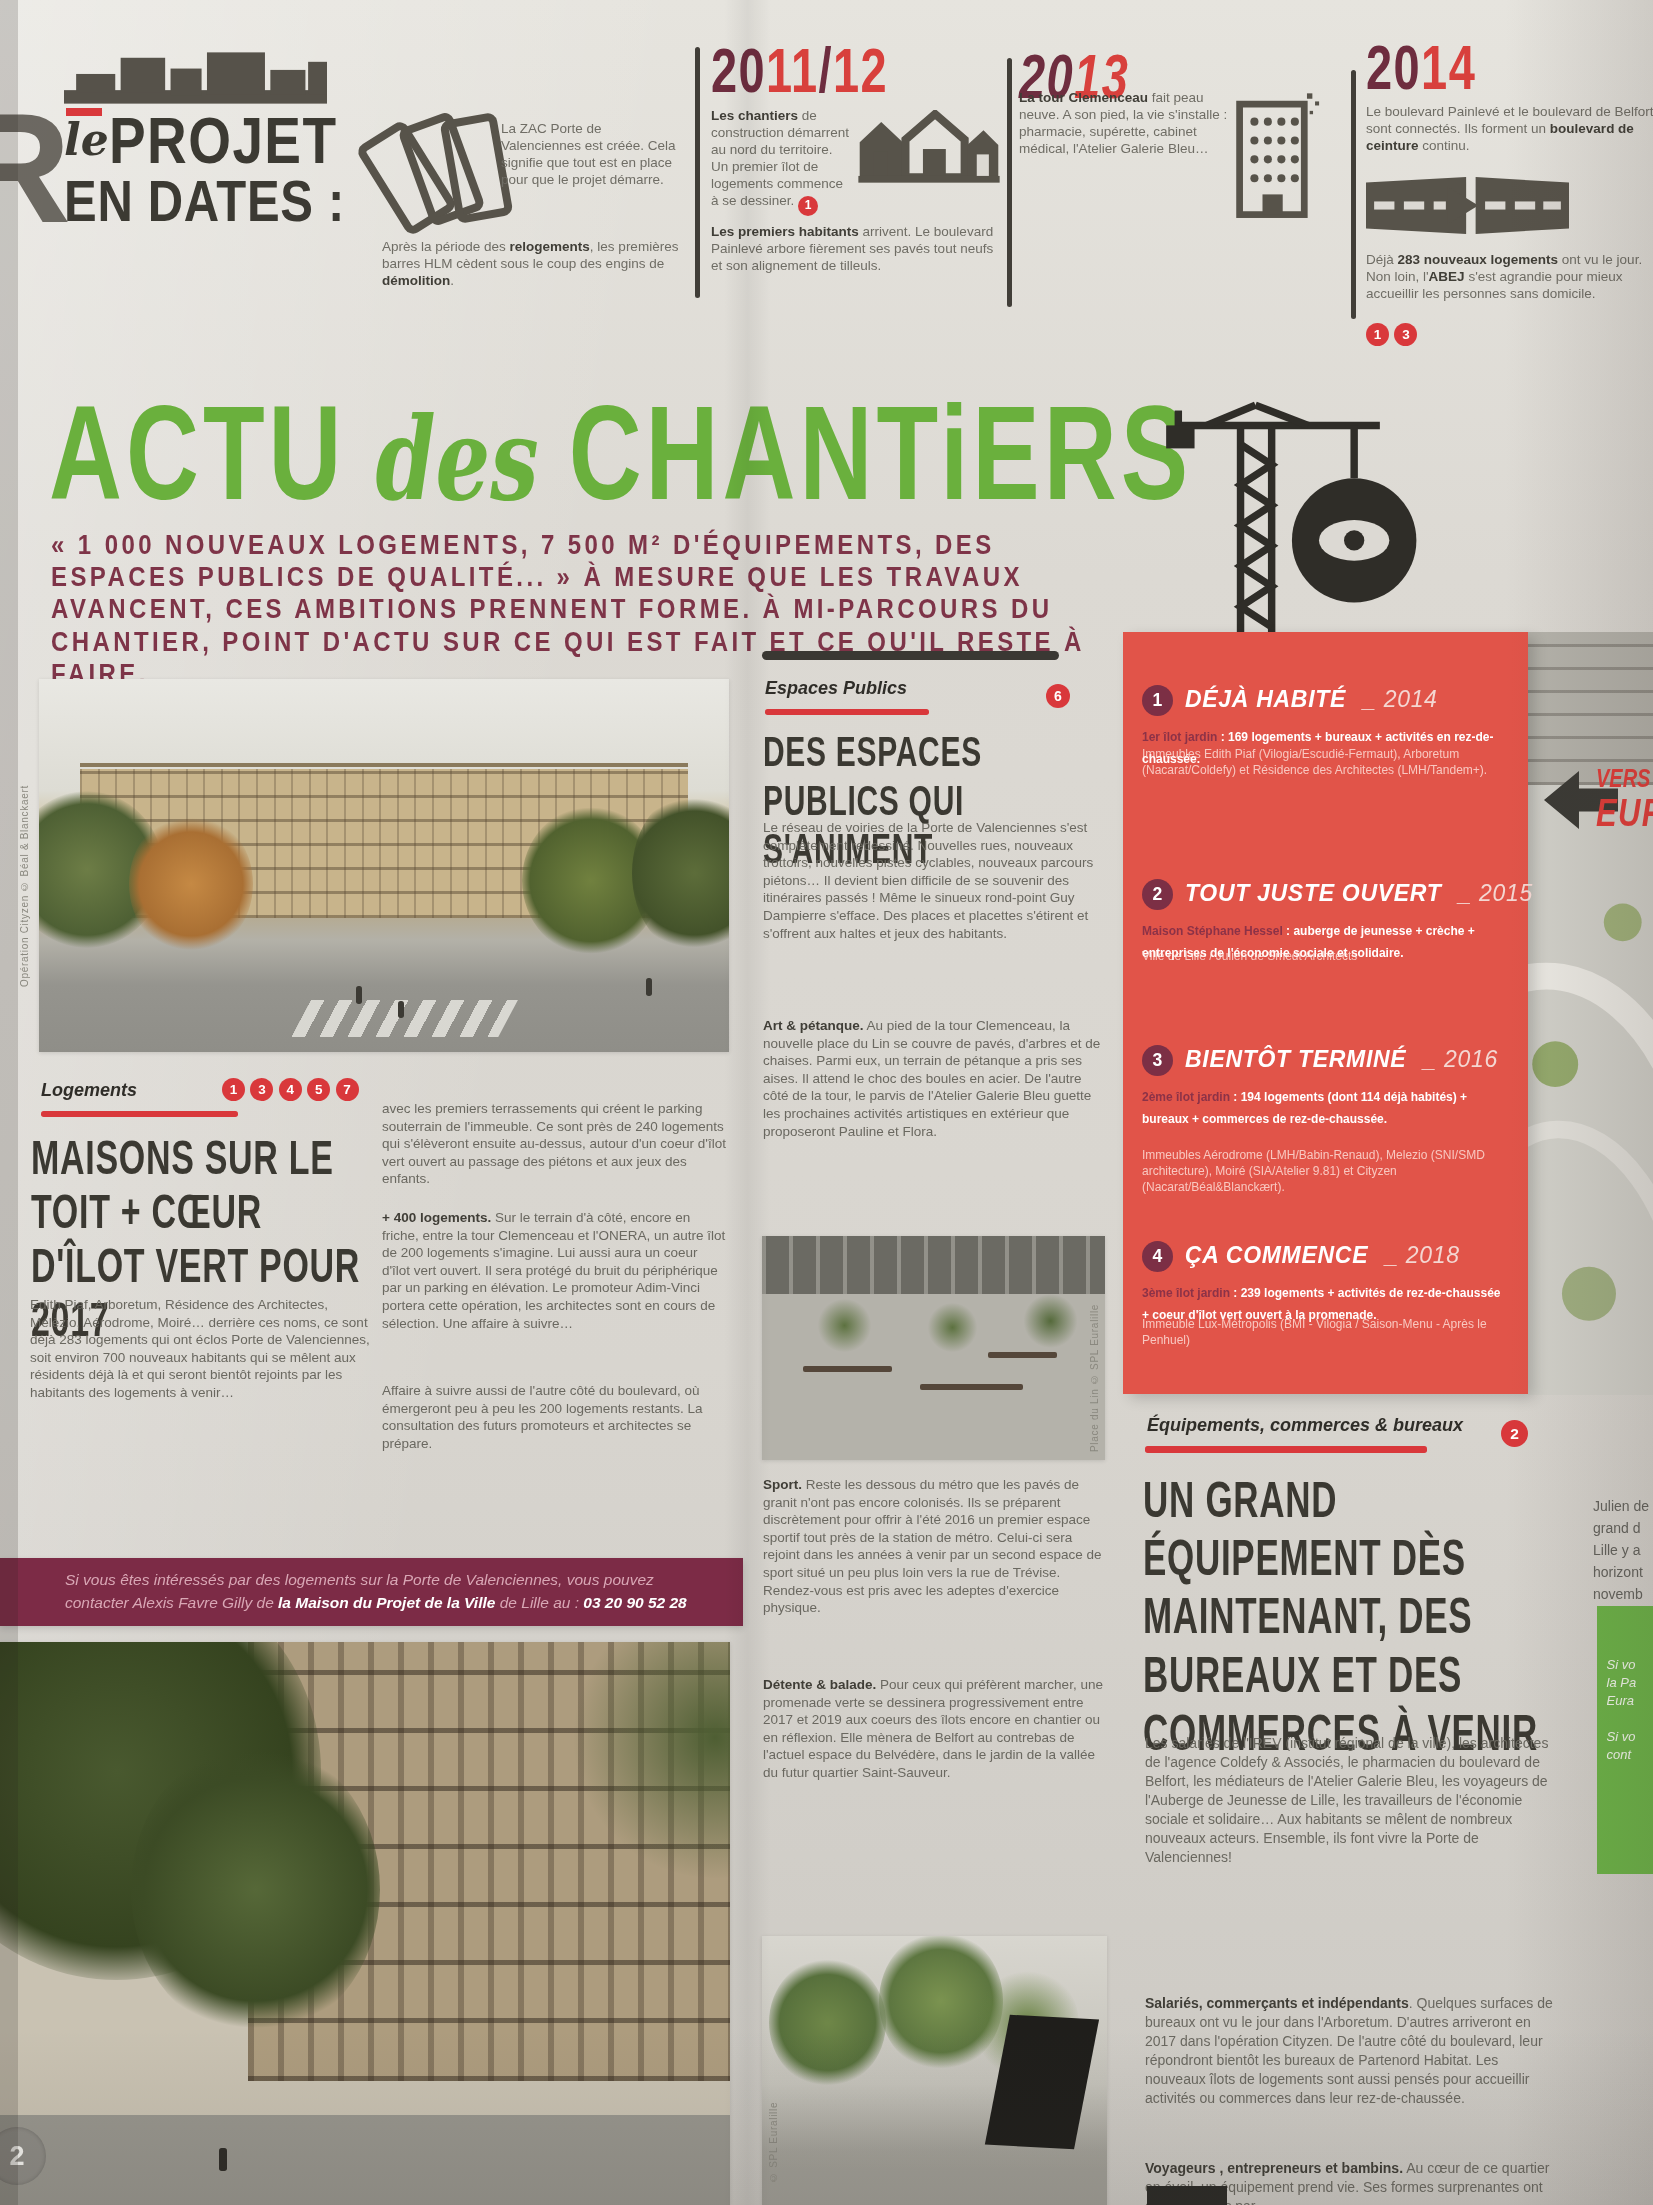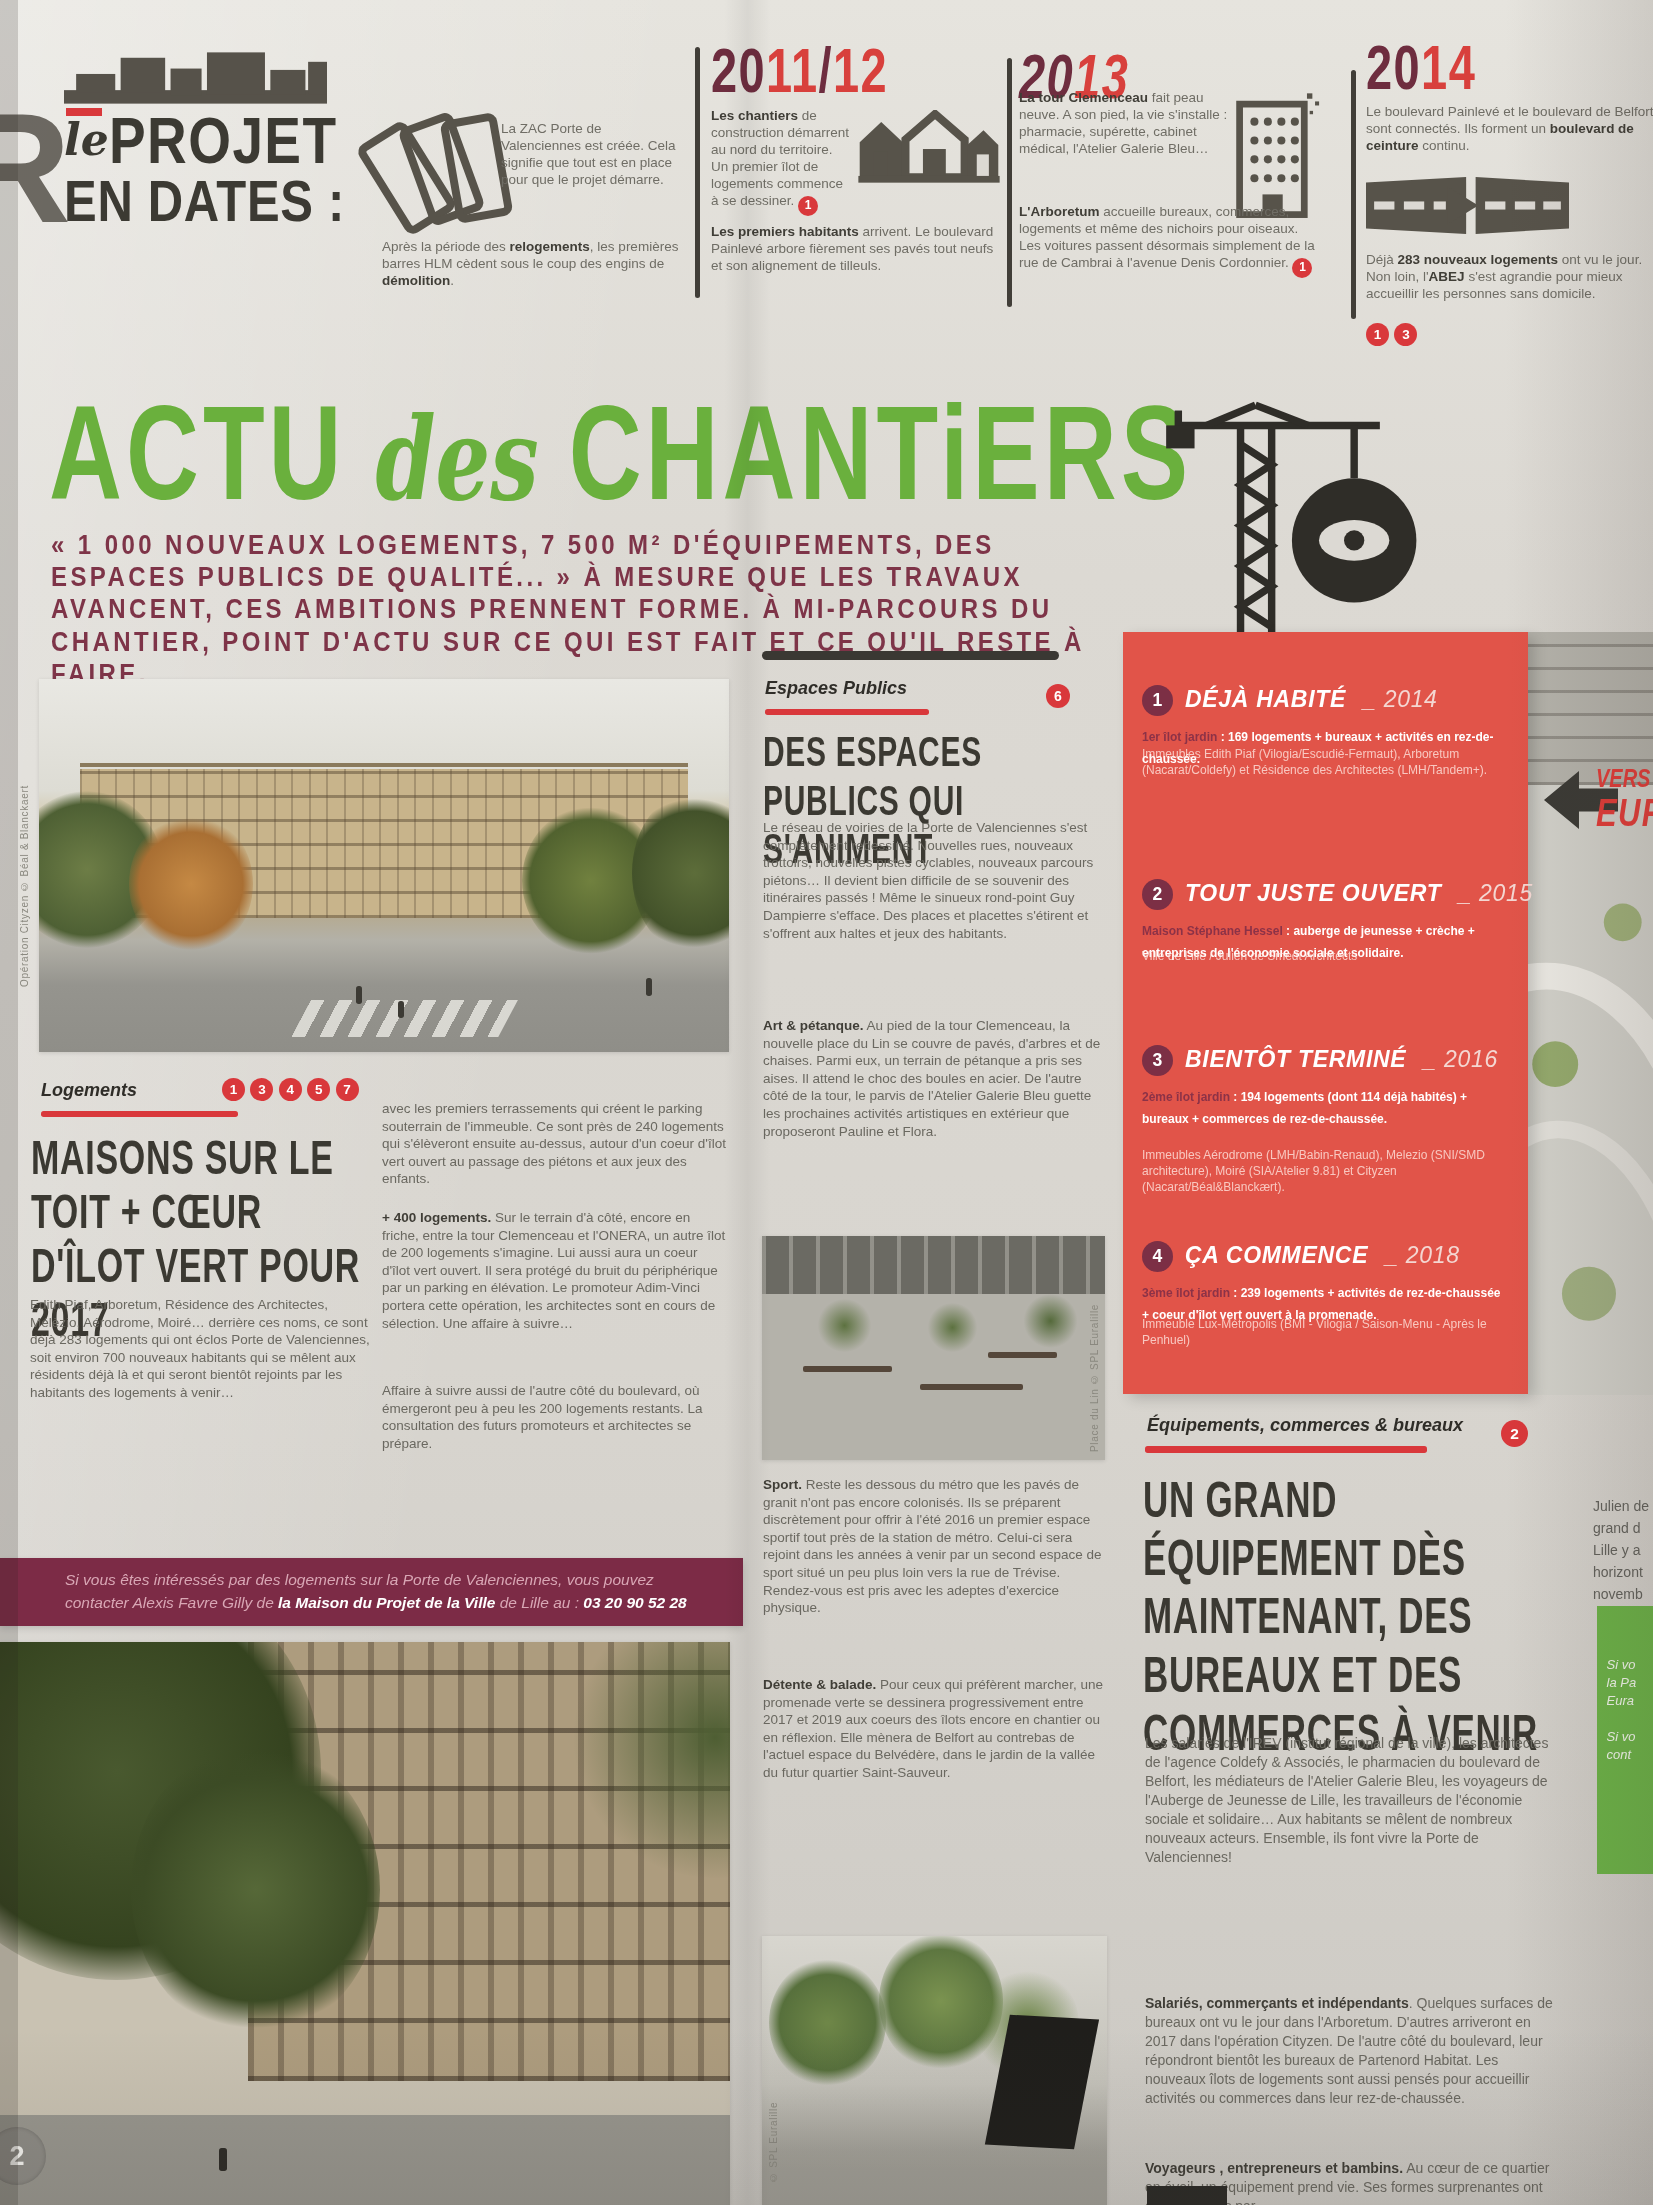--- a/index.html
+++ b/index.html
@@ -268,21 +268,20 @@
             <circle cx="90" cy="128" r="6"></circle>
           <rect x="42" y="152" width="30" height="30"></rect>
           <rect x="108" y="2" width="8" height="8"></rect>
             <rect x="120" y="14" width="6" height="6"></rect>
             <rect x="112" y="28" width="5" height="5"></rect>
         </g>
       </svg>
     </span>
     <span><span class="seg-b">La tour Clemenceau</span><span class=""> fait peau neuve. A son pied, la vie s'installe : pharmacie, supérette, cabinet médical, l'Atelier Galerie Bleu…</span></span>
   </div>
-  <div class="tl-p" style="position:absolute;left:1019px;top:203px;width:303px;"><span class="seg-b">L'Arboretum</span><span class=""> accueille bureaux, commerces, logements et même des nichoirs pour oiseaux. Les voitures passent désormais simplement de la rue de Cambrai à l'avenue Denis Cordonnier. </span><span class="inline-badge">1</span></div>
 
   <div class="tl-col" style="left:1366px;top:31px;width:288px;">
     <div class="tl-year"><span class="seg-dark">20</span><span class="seg-red">14</span></div>
   </div>
   <div class="tl-p" style="position:absolute;left:1366px;top:103px;width:288px;"><span class="">Le boulevard Painlevé et le boulevard de Belfort sont connectés. Ils forment un </span><span class="seg-b">boulevard de ceinture</span><span class=""> continu.</span></div>
   <div style="position:absolute;left:1366px;top:173px;">
     <svg width="203" height="65" viewBox="0 0 300 96">
       <path d="M0,14 L148,6 L148,90 L0,82 Z" fill="#57534a"></path>
       <path d="M162,6 L300,14 L300,82 L162,90 Z" fill="#57534a"></path>
       <path d="M120,20 L166,48 L120,76 Z" fill="#57534a"></path>

